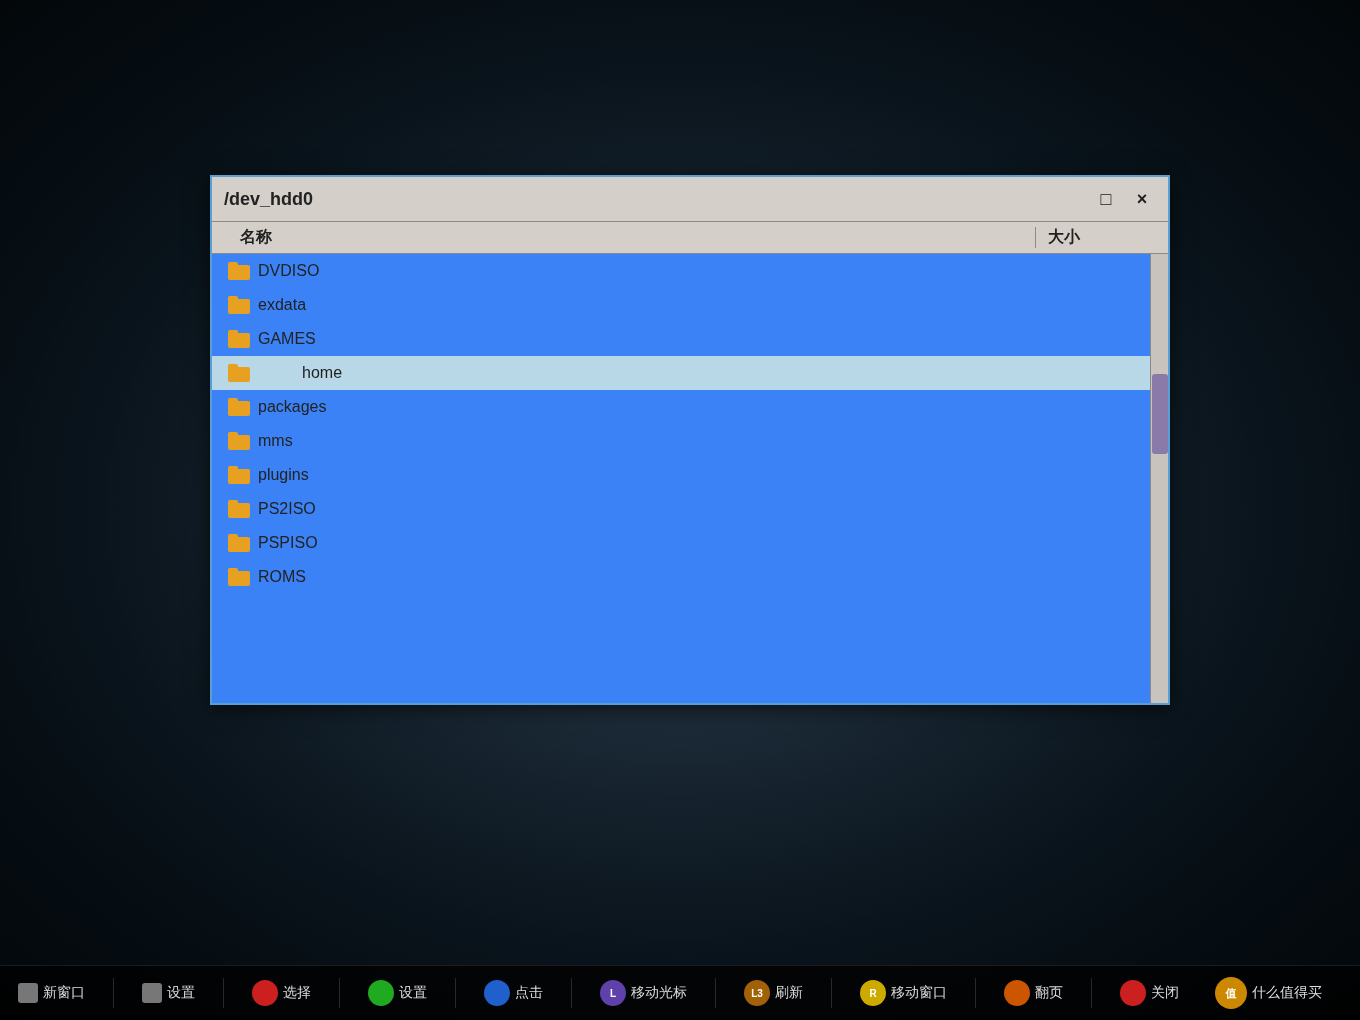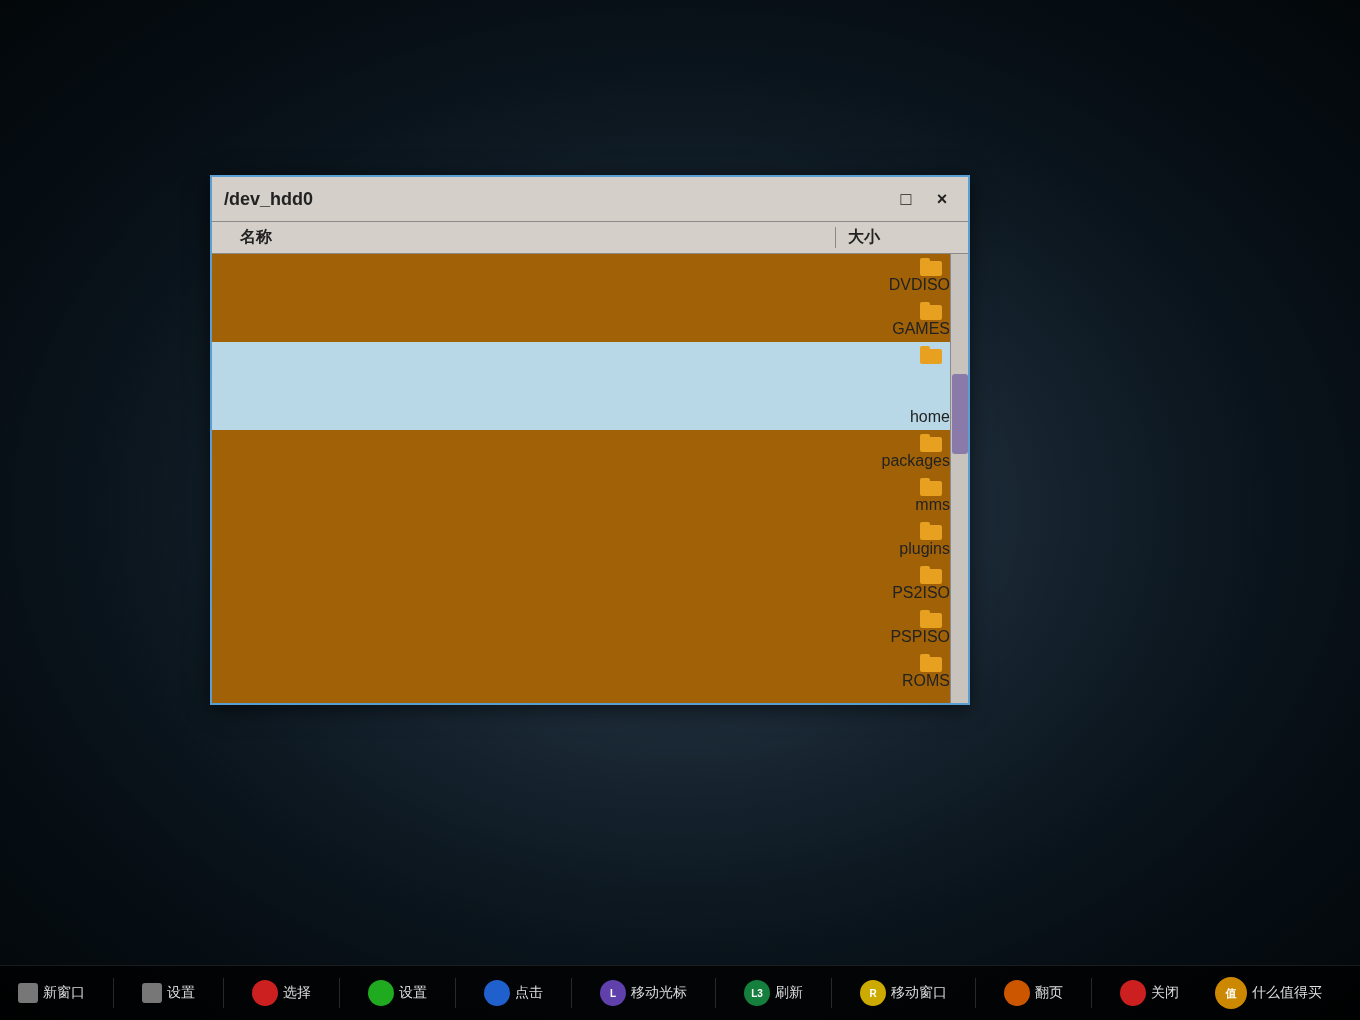--- a/index.html
+++ b/index.html
@@ -22,23 +22,23 @@
       background: radial-gradient(ellipse at center, transparent 30%, rgba(0,0,0,0.5) 100%);
       pointer-events: none;
       z-index: 0;
     }
 
     
     .file-window {
       position: absolute;
       top: 175px;
       left: 210px;
-      width: 760px;
+      width: 960px;
       height: 530px;
-      background: #a16207;
+      background: #3b82f6;
       border: 2px solid #5a9fd4;
       box-shadow: 0 4px 20px rgba(0,0,0,0.6);
       z-index: 10;
       display: flex;
       flex-direction: column;
     }
 
     .window-titlebar {
       background: #d4cfc8;
       border-bottom: 1px solid #8a8a8a;
@@ -137,27 +137,26 @@
       height: 80px;
       background: #8a7aaa;
       border-radius: 3px;
       position: absolute;
       top: 120px;
     }
 
     
     .file-row {
       display: flex;
-      align-items: flex-end;
+      align-items: center;
       padding: 4px 0 4px 16px;
       min-height: 34px;
       cursor: pointer;
       border: none;
       background: transparent;
-      flex-direction: column;
     }
 
     .file-row.selected {
       background: #b8d8e8;
       gap: 44px;
     }
 
     .folder-icon {
       width: 22px;
       height: 18px;
@@ -266,20 +265,24 @@
 
   <div class="file-list">
     <div class="file-list-content" id="file-list-content">
 
     <div class="file-row">
           <div class="folder-icon"></div>
           <span class="file-name">DVDISO</span>
         </div>
         <div class="file-row">
           <div class="folder-icon"></div>
+          <span class="file-name">exdata</span>
+        </div>
+        <div class="file-row">
+          <div class="folder-icon"></div>
           <span class="file-name">GAMES</span>
         </div>
         <div class="file-row selected">
           <div class="folder-icon"></div>
           <span class="file-name">home</span>
         </div>
         <div class="file-row">
           <div class="folder-icon"></div>
           <span class="file-name">packages</span>
         </div>
@@ -338,21 +341,21 @@
       <div class="taskbar-icon" style="background: rgb(32, 96, 204);"></div>
       <span class="taskbar-label">点击</span>
     </div>
     <div class="taskbar-divider"></div>
     <div class="taskbar-item">
       <div class="taskbar-icon" style="background: rgb(96, 64, 170); font-size: 10px; font-weight: bold;">L</div>
       <span class="taskbar-label">移动光标</span>
     </div>
     <div class="taskbar-divider"></div>
     <div class="taskbar-item">
-      <div class="taskbar-icon" style="background: #15803d; font-size: 10px; font-weight: bold;">L3</div>
+      <div class="taskbar-icon" style="background: #a16207; font-size: 10px; font-weight: bold;">L3</div>
       <span class="taskbar-label">刷新</span>
     </div>
     <div class="taskbar-divider"></div>
     <div class="taskbar-item">
       <div class="taskbar-icon" style="background: rgb(204, 170, 0); font-size: 10px; font-weight: bold;">R</div>
       <span class="taskbar-label">移动窗口</span>
     </div>
     <div class="taskbar-divider"></div>
     <div class="taskbar-item">
       <div class="taskbar-icon" style="background: rgb(204, 85, 0);"></div>

